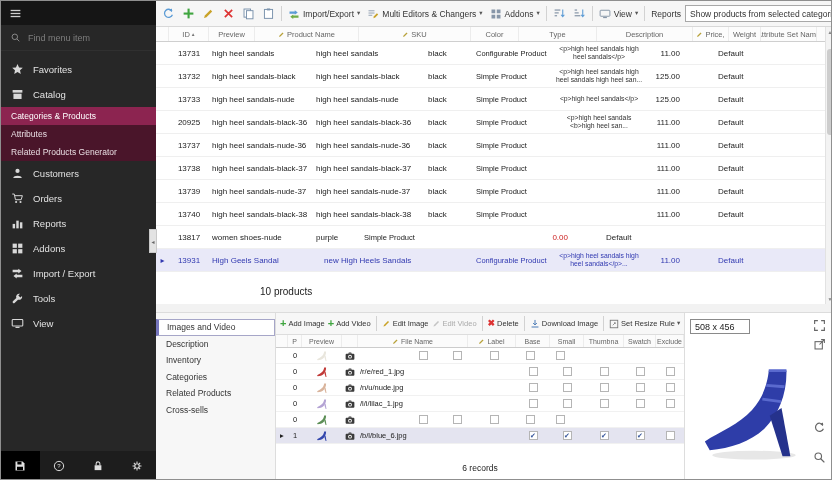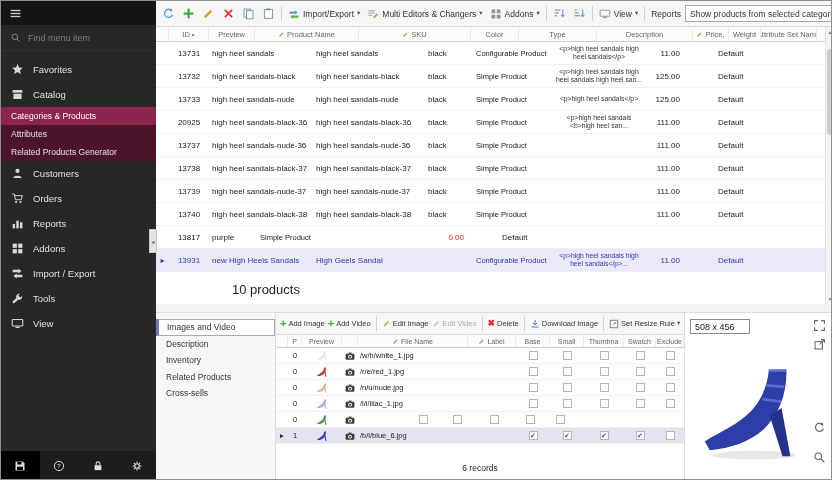--- a/index.html
+++ b/index.html
@@ -41,21 +41,21 @@
 .sorttri{font-size:5.5px;color:#777;}
 .pg-row{display:flex;height:23px;align-items:center;border-bottom:1px solid #efefef;font-size:8px;color:#222;}
 .pg-row .cell{height:100%;display:flex;align-items:center;padding:0 3px;overflow:hidden;white-space:nowrap;}
 .pg-row .cell.center{justify-content:center;}
 .pg-row .cell.right{justify-content:flex-end;}
 .pg-row .cell.description{font-size:6.8px;white-space:normal;line-height:1.15;text-align:center;justify-content:center;color:#333;}
 .pg-row .cell.type{font-size:7.5px;}
 .pg-row.sel{background:#e9e9f8;color:#3038b0;}
 .pg-row.sel .cell.description{color:#3038b0;}
 .cell.price.red{color:#cc2222;}
-.pg-footer{position:absolute;left:76px;bottom:7px;font-size:13px;color:#222;}
+.pg-footer{position:absolute;left:104px;bottom:7px;font-size:10px;color:#222;}
 .v-scroll{position:absolute;left:824px;top:26px;width:8px;height:277px;background:#f3f3f3;border-left:1px solid #e2e2e2;}
 .v-thumb{position:absolute;left:1px;top:22px;width:6px;height:86px;background:#cdcdcd;border-radius:3px;}
 .v-arr{position:absolute;left:0;width:8px;height:10px;font-size:5px;color:#888;display:flex;align-items:center;justify-content:center;}
 .collapse-handle{position:absolute;left:148px;top:228px;width:8px;height:24px;background:#e3e3e3;border:1px solid #c9c9c9;
   display:flex;align-items:center;justify-content:center;font-size:6px;color:#666;z-index:6;}
 
 
 .splitter{position:absolute;left:155px;top:303px;width:677px;height:9px;background:#f2f2f2;border-bottom:1px solid #dcdcdc;}
 
 
@@ -485,32 +485,33 @@
           <div class="cell color" style="width: 48px;">black</div>
           <div class="cell type" style="width: 78px;">Simple Product</div>
           <div class="cell description center" style="width: 96px;"></div>
           <div class="cell price right" style="width: 36px;">111.00</div>
           <div class="cell weight right" style="width: 32px;"></div>
           <div class="cell attribute_set" style="width: 56px;">Default</div>
         </div>
         <div class="pg-row">
           <div class="cell expander center" style="width: 13px;"></div>
           <div class="cell id center" style="width: 40px;">13817</div>
+          <div class="cell name" style="width: 104px;">women shoes-nude</div>
           <div class="cell color" style="width: 48px;">purple</div>
           <div class="cell type" style="width: 78px;">Simple Product</div>
           <div class="cell description center" style="width: 96px;"></div>
           <div class="cell price right red" style="width: 36px;">0.00</div>
           <div class="cell weight right" style="width: 32px;"></div>
           <div class="cell attribute_set" style="width: 56px;">Default</div>
         </div>
         <div class="pg-row sel">
           <div class="cell expander center" style="width: 13px;">▸</div>
           <div class="cell id center" style="width: 40px;">13931</div>
+          <div class="cell sku" style="width: 112px;">High Geels Sandal</div>
           <div class="cell name" style="width: 104px;">new High Heels Sandals</div>
-          <div class="cell sku" style="width: 112px;">High Geels Sandal</div>
           <div class="cell color" style="width: 48px;"></div>
           <div class="cell type" style="width: 78px;">Configurable Product</div>
           <div class="cell description center" style="width: 96px;">&lt;p&gt;high heel sandals high heel sandals&lt;/p&gt;...</div>
           <div class="cell price right" style="width: 36px;">11.00</div>
           <div class="cell weight right" style="width: 32px;"></div>
           <div class="cell attribute_set" style="width: 56px;">Default</div>
         </div>
       </div>
     <div class="pg-footer">10 products</div>
   </section>
@@ -527,20 +528,23 @@
       <div class="tab sel">
         <span>Images and Video</span>
       </div>
       <div class="tab">
         <span>Description</span>
       </div>
       <div class="tab">
         <span>Inventory</span>
       </div>
       <div class="tab">
+        <span>Categories</span>
+      </div>
+      <div class="tab">
         <span>Related Products</span>
       </div>
       <div class="tab">
         <span>Cross-sells</span>
       </div>
     </div>
 
   <div class="img-toolbar">
     <span class="itb">
         <span class="plus">+</span>
@@ -640,21 +644,20 @@
             </svg>
           </div>
           <div class="cell center" style="width: 16px;">
             <svg viewBox="0 0 16 16" width="10" height="10">
               <rect x="1" y="4.5" width="14" height="9.5" rx="1.5" fill="#3a3a3a"></rect>
               <path d="M5 4.5 L6.2 2.5 H9.8 L11 4.5 Z" fill="#3a3a3a"></path>
               <circle cx="8" cy="9" r="3" fill="#fff"></circle>
               <circle cx="8" cy="9" r="1.6" fill="#3a3a3a"></circle>
             </svg>
           </div>
-          <div class="cell" style="width: 110px;">/w/h/white_1.jpg</div>
           <div class="cell" style="width: 48px;"></div>
           <div class="cell center" style="width: 34px;">
             <span class="cb"></span>
           </div>
           <div class="cell center" style="width: 34px;">
             <span class="cb"></span>
           </div>
           <div class="cell center" style="width: 40px;">
             <span class="cb"></span>
           </div>

